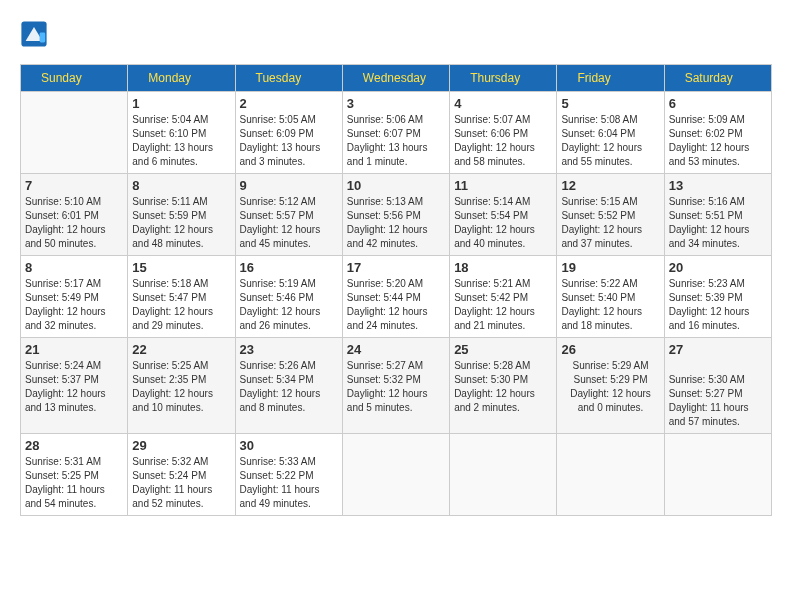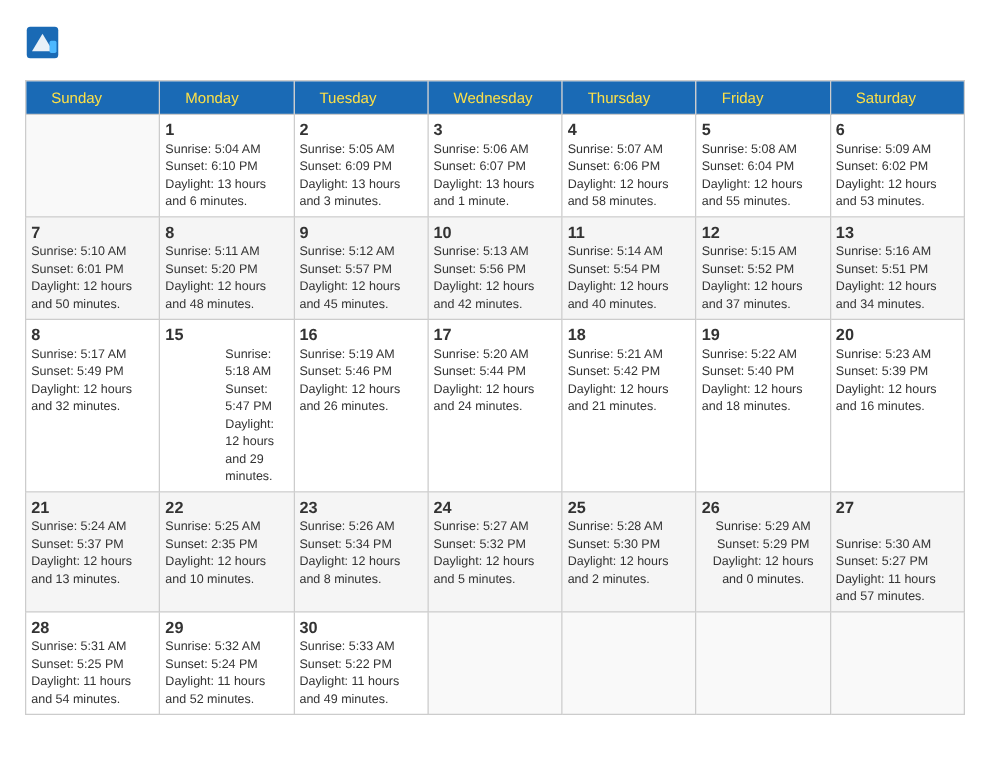--- a/index.html
+++ b/index.html
@@ -175,21 +175,21 @@
         <td>
           <span class="day-number">7</span>
           <div class="day-info" style="white-space: pre-line;">Sunrise: 5:10 AM
 Sunset: 6:01 PM
 Daylight: 12 hours
 and 50 minutes.</div>
         </td>
         <td>
           <span class="day-number">8</span>
           <div class="day-info" style="white-space: pre-line;">Sunrise: 5:11 AM
-Sunset: 5:20 PM
+Sunset: 5:59 PM
 Daylight: 12 hours
 and 48 minutes.</div>
         </td>
         <td>
           <span class="day-number">9</span>
           <div class="day-info" style="white-space: pre-line;">Sunrise: 5:12 AM
 Sunset: 5:57 PM
 Daylight: 12 hours
 and 45 minutes.</div>
         </td>
@@ -225,21 +225,21 @@
       <tr>
         <td>
           <span class="day-number">8</span>
           <div class="day-info" style="white-space: pre-line;">Sunrise: 5:17 AM
 Sunset: 5:49 PM
 Daylight: 12 hours
 and 32 minutes.</div>
         </td>
         <td>
           <span class="day-number">15</span>
-          <div class="day-info" style="white-space: pre-line; margin-left: 48px;">Sunrise: 5:18 AM
+          <div class="day-info" style="white-space: pre-line;">Sunrise: 5:18 AM
 Sunset: 5:47 PM
 Daylight: 12 hours
 and 29 minutes.</div>
         </td>
         <td>
           <span class="day-number">16</span>
           <div class="day-info" style="white-space: pre-line;">Sunrise: 5:19 AM
 Sunset: 5:46 PM
 Daylight: 12 hours
 and 26 minutes.</div>

